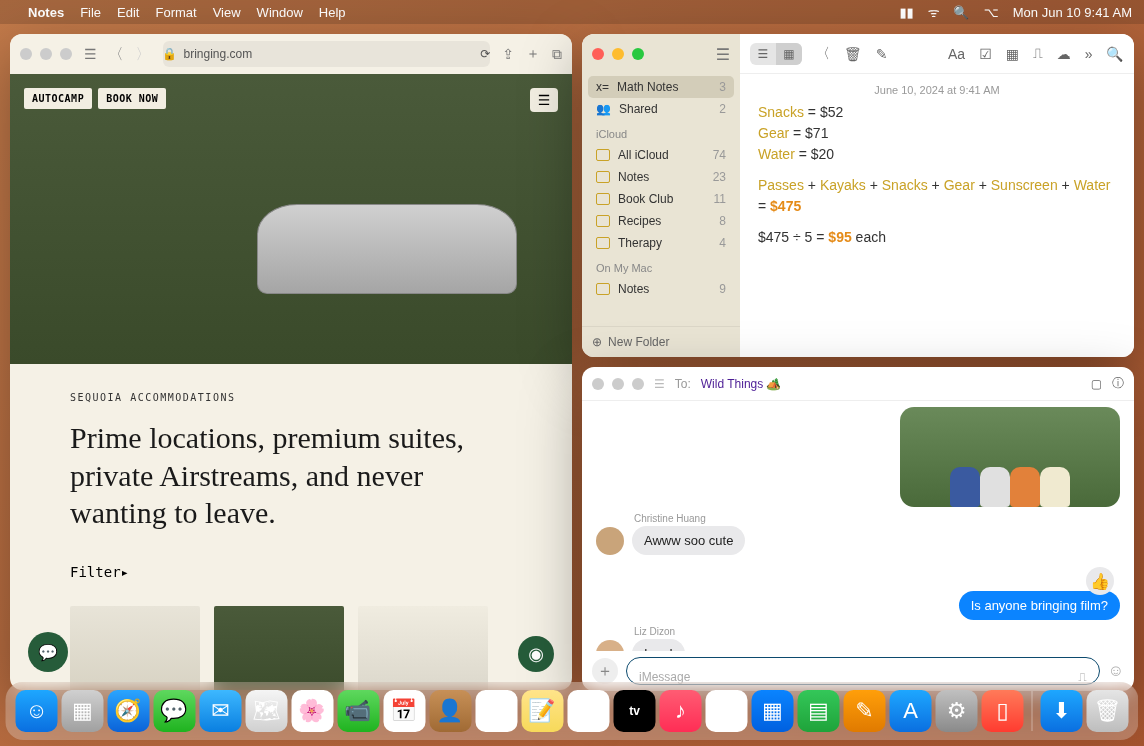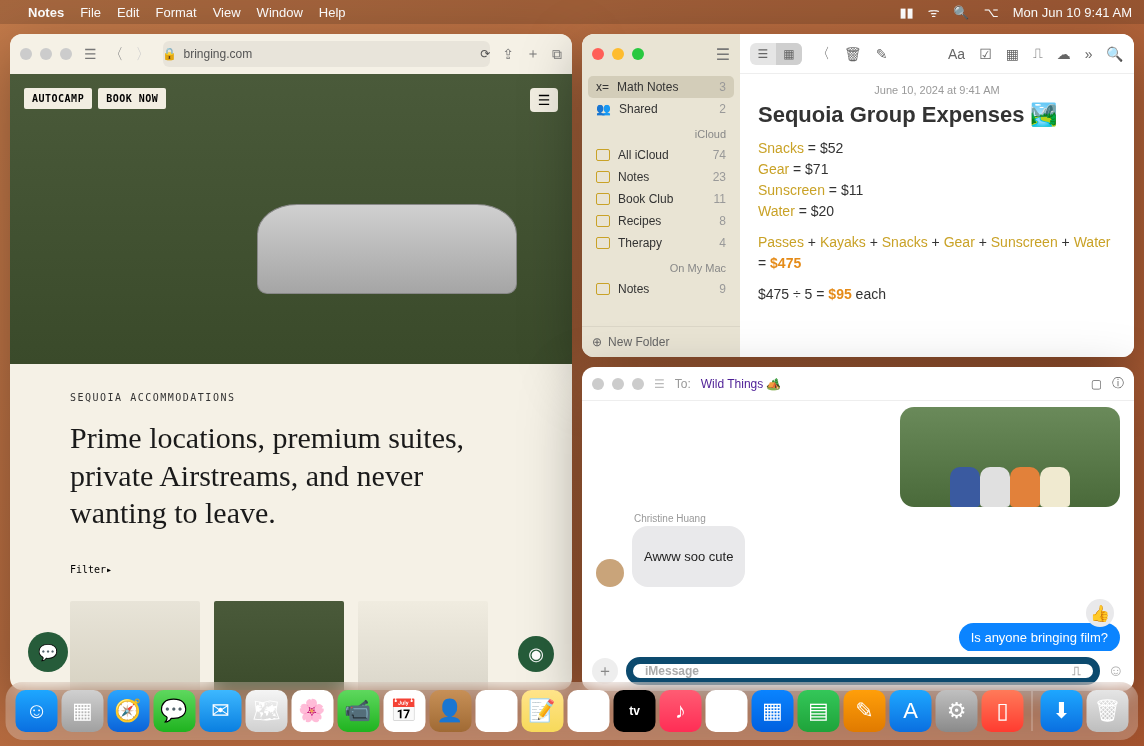--- a/index.html
+++ b/index.html
@@ -29,35 +29,35 @@
 #safari .tb-icon { color: #777; font-size: 14px; }
 #safari .hero { height: 290px; background: linear-gradient(#4a5a3a, #3a4a2a); position: relative; }
 #safari .hero-badge { position: absolute; top: 14px; left: 14px; display: flex; gap: 6px; }
 #safari .hero-badge div { background: #f2eee2; padding: 5px 8px; font-size: 10px; font-weight: 700; letter-spacing: 0.5px; font-family: ui-monospace, Menlo, monospace; border-radius: 2px; }
 #safari .hero-menu { position: absolute; top: 14px; right: 14px; width: 28px; height: 24px; background: #f2eee2; border-radius: 4px; display: flex; align-items: center; justify-content: center; font-size: 14px; }
 #safari .airstream { position: absolute; right: 15px; bottom: 40px; width: 300px; height: 120px; }
 #safari .airstream-body { width: 260px; height: 90px; background: linear-gradient(#d0d0d0, #a5a5a5); border-radius: 40px 40px 10px 10px / 30px 30px 10px 10px; border: 1px solid #888; }
 #safari .content { padding: 28px 60px 14px; }
 #safari .eyebrow { font-size: 10px; letter-spacing: 1.5px; font-family: ui-monospace, Menlo, monospace; color: #333; margin-bottom: 16px; }
 #safari .headline { font-family: Georgia, "Times New Roman", serif; font-size: 30px; line-height: 1.25; color: #1a1a1a; margin-bottom: 32px; font-weight: 400; }
-#safari .filter { font-size: 10px; font-family: ui-monospace, Menlo, monospace; margin-bottom: 12px; }
+#safari .filter { font-size: 14px; font-family: ui-monospace, Menlo, monospace; margin-bottom: 12px; }
 #safari .thumbs { display: flex; gap: 14px; padding: 0 60px; }
 #safari .thumb { width: 130px; height: 100px; border-radius: 2px; background: #ccc; }
 #safari .thumb1 { background: linear-gradient(#e8e4d8, #d5d0c0); }
 #safari .thumb2 { background: linear-gradient(#4a5a3a, #3a4a2a); }
 #safari .thumb3 { background: linear-gradient(#f0ece0, #d8d4c8); }
 #safari .chat-fab { position: absolute; bottom: 18px; left: 18px; width: 40px; height: 40px; border-radius: 50%; background: #265c3a; color: #fff; display: flex; align-items: center; justify-content: center; font-size: 16px; }
 #safari .access-fab { position: absolute; bottom: 18px; right: 18px; width: 36px; height: 36px; border-radius: 50%; background: #265c3a; color: #fff; display: flex; align-items: center; justify-content: center; font-size: 18px; }
 
 
 #notes { left: 582px; top: 34px; width: 552px; height: 323px; display: flex; }
 #notes .sidebar { width: 158px; background: #e9e4d4; display: flex; flex-direction: column; }
 #notes .sb-top { height: 40px; display: flex; align-items: center; padding: 0 10px; gap: 8px; }
 #notes .sb-list { flex: 1; overflow: auto; padding: 2px 6px; }
-#notes .sb-section { font-size: 11px; color: #888; padding: 8px 8px 4px; text-align: right; }
+#notes .sb-section { font-size: 11px; color: #888; padding: 8px 8px 4px; }
 #notes .sb-item { display: flex; align-items: center; padding: 4px 8px; font-size: 12px; color: #333; border-radius: 5px; gap: 8px; }
 #notes .sb-item .cnt { margin-left: auto; color: #999; }
 #notes .sb-item.sel { background: #d3cdb9; }
 #notes .sb-item .ficon { width: 14px; height: 12px; border: 1px solid #c9a227; border-radius: 2px; }
 #notes .sb-newfolder { padding: 8px 10px; font-size: 12px; color: #666; display: flex; gap: 6px; align-items: center; border-top: 1px solid rgba(0,0,0,0.06); }
 #notes .main { flex: 1; background: #fff; display: flex; flex-direction: column; }
 #notes .ntoolbar { height: 40px; display: flex; align-items: center; padding: 0 10px; gap: 14px; color: #666; font-size: 14px; border-bottom: 1px solid #eee; }
 #notes .ntoolbar .grow { flex: 1; }
 #notes .nview { display: flex; background: #e5e5e5; border-radius: 6px; overflow: hidden; }
 #notes .nview span { width: 26px; height: 22px; display: flex; align-items: center; justify-content: center; font-size: 12px; }
@@ -71,29 +71,29 @@
 
 
 #messages { left: 582px; top: 367px; width: 552px; height: 324px; background: #fff; display: flex; flex-direction: column; }
 #messages .mtop { height: 34px; display: flex; align-items: center; padding: 0 10px; gap: 10px; color: #666; font-size: 12px; border-bottom: 1px solid #eee; }
 #messages .mtop .grow { flex: 1; }
 #messages .conv { flex: 1; padding: 6px 14px; overflow: auto; position: relative; }
 #messages .sender { font-size: 10px; color: #999; margin: 6px 0 2px 38px; }
 #messages .row { display: flex; align-items: flex-end; gap: 8px; margin-bottom: 4px; }
 #messages .avatar { width: 28px; height: 28px; border-radius: 50%; background: #c9a47a; }
 #messages .avatar2 { background: #d8b088; }
-#messages .bub-in { background: #e9e9eb; color: #222; padding: 23px 12px; border-radius: 16px; font-size: 13px; max-width: 260px; }
+#messages .bub-in { background: #e9e9eb; color: #222; padding: 7px 12px; border-radius: 16px; font-size: 13px; max-width: 260px; }
 #messages .bub-out { margin-left: auto; background: #0b84ff; color: #fff; padding: 7px 12px; border-radius: 16px; font-size: 13px; max-width: 260px; }
 #messages .react { margin-left: auto; width: 28px; height: 28px; border-radius: 50%; background: #e9e9eb; display: flex; align-items: center; justify-content: center; position: relative; top: 8px; right: 6px; }
 #messages .photo { margin-left: auto; width: 220px; height: 100px; background: linear-gradient(#6a8a5a, #4a6a3a); border-radius: 14px; margin-bottom: 6px; display:flex; align-items:flex-end; justify-content:center; }
 #messages .people { display:flex; gap:-4px; }
 #messages .people span { width:30px; height:40px; border-radius:10px 10px 4px 4px; }
 #messages .input-row { height: 40px; display: flex; align-items: center; padding: 0 10px; gap: 8px; }
 #messages .plus { width: 26px; height: 26px; border-radius: 50%; background: #eee; color: #888; display: flex; align-items: center; justify-content: center; font-size: 16px; }
-#messages .msg-input { flex: 1; height: 28px; border: 7px solid #0c4a6e; border-radius: 14px; padding: 0 12px; display: flex; align-items: flex-end; font-size: 12px; color: #aaa; font-weight: bold; }
+#messages .msg-input { flex: 1; height: 28px; border: 1px solid #0c4a6e; border-radius: 14px; padding: 0 12px; display: flex; align-items: flex-end; font-size: 12px; color: #aaa; }
 #messages .msg-input .grow { flex: 1; }
 
 
 .dock { position: absolute; bottom: 6px; left: 50%; transform: translateX(-50%); height: 58px; background: rgba(255,255,255,0.25); border-radius: 18px; padding: 6px 10px; display: flex; align-items: center; gap: 4px; backdrop-filter: blur(10px); }
 .dock .dicon { width: 42px; height: 42px; border-radius: 10px; display: flex; align-items: center; justify-content: center; font-size: 22px; color: #fff; }
 .dock .sep { width: 1px; height: 40px; background: rgba(255,255,255,0.4); margin: 0 4px; }
 </style>
 </head>
 <body>
 
@@ -232,25 +232,23 @@
       <span>Aa</span>
       <span>☑</span>
       <span>▦</span>
       <span>⎍</span>
       <span>☁</span>
       <span>»</span>
       <span>🔍</span>
     </div>
     <div class="note-body">
       <div class="note-date">June 10, 2024 at 9:41 AM</div>
-      <div class="note-title">Sequoia Group Expenses 🏞️</div>
       <div id="note-lines">
           <p><span class="key">Snacks</span> = $52</p>
           <p><span class="key">Gear</span> = $71</p>
-          <p><span class="key">Sunscreen</span> = $11</p>
           <p><span class="key">Water</span> = $20</p>
         </div>
       <p style="height:10px"></p>
       <p id="sum-line"><span class="key">Passes</span> + <span class="key">Kayaks</span> + <span class="key">Snacks</span> + <span class="key">Gear</span> + <span class="key">Sunscreen</span> + <span class="key">Water</span> = <span class="val-orange">$475</span></p>
       <p style="height:10px"></p>
       <p><span>$475 ÷ 5 =  </span><span class="val-orange">$95</span><span> each</span></p>
     </div>
   </div>
 </div>
 

